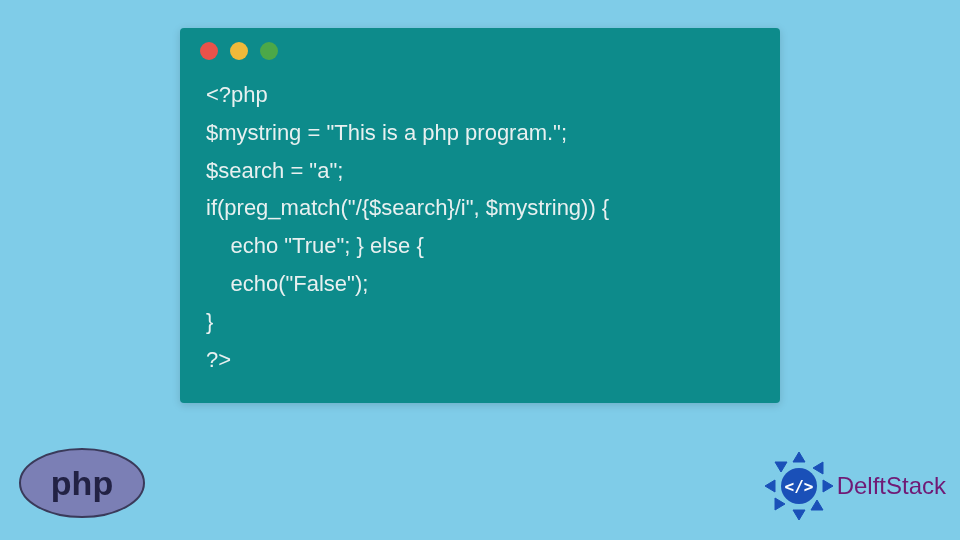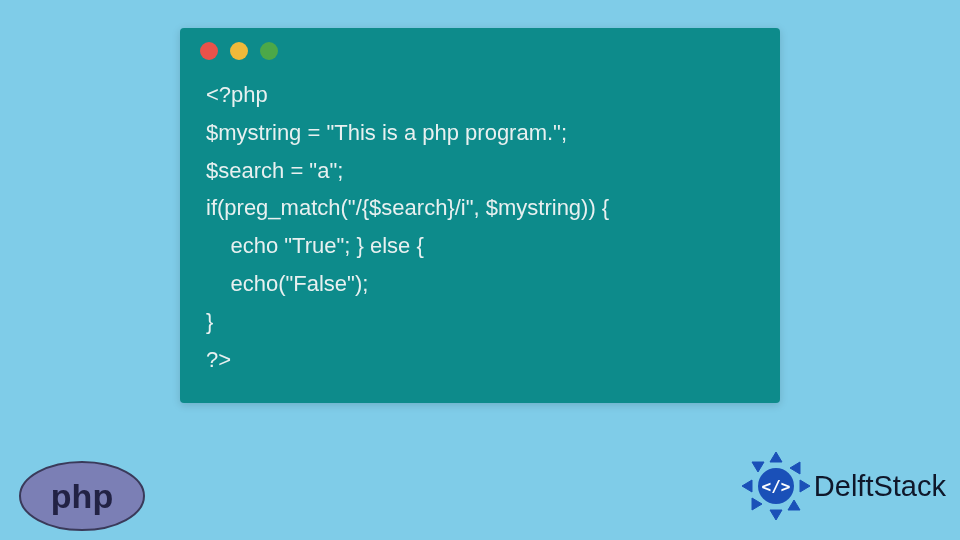--- a/index.html
+++ b/index.html
@@ -38,40 +38,40 @@
     padding: 8px 26px 0 26px;
     color: #e8f0f0;
     font-size: 22px;
     line-height: 1.72;
     font-family: Arial, sans-serif;
     white-space: pre;
   }
   .php-badge {
     position: absolute;
     left: 18px;
-    bottom: 8px;
+    bottom: 21px;
     width: 128px;
     height: 72px;
   }
   .delft-logo {
     position: absolute;
     right: 14px;
     bottom: 18px;
     display: flex;
     align-items: center;
     gap: 2px;
   }
   .delft-icon {
     width: 72px;
     height: 72px;
     position: relative;
   }
   .delft-text {
-    font-size: 29px;
-    color: #0f172a;
+    font-size: 24px;
+    color: #701a75;
     font-weight: 500;
     font-family: Arial, sans-serif;
   }
 </style>
 </head>
 <body>
 
 <div class="code-window">
   <div class="window-controls">
     <div class="dot dot-red"></div>

